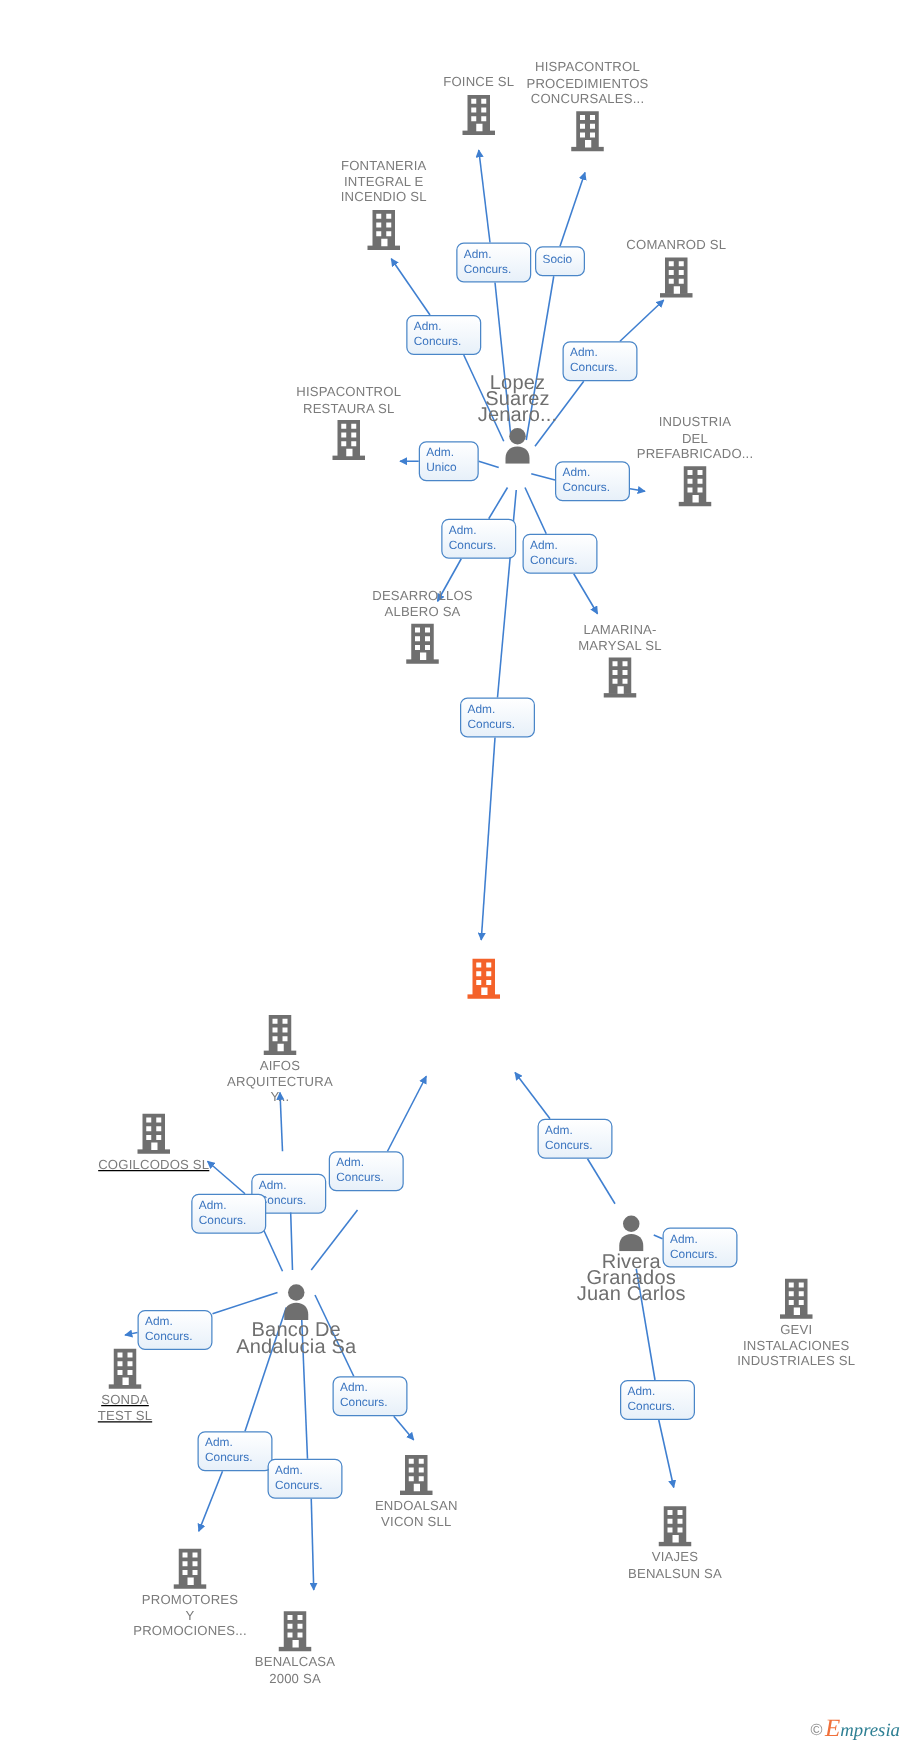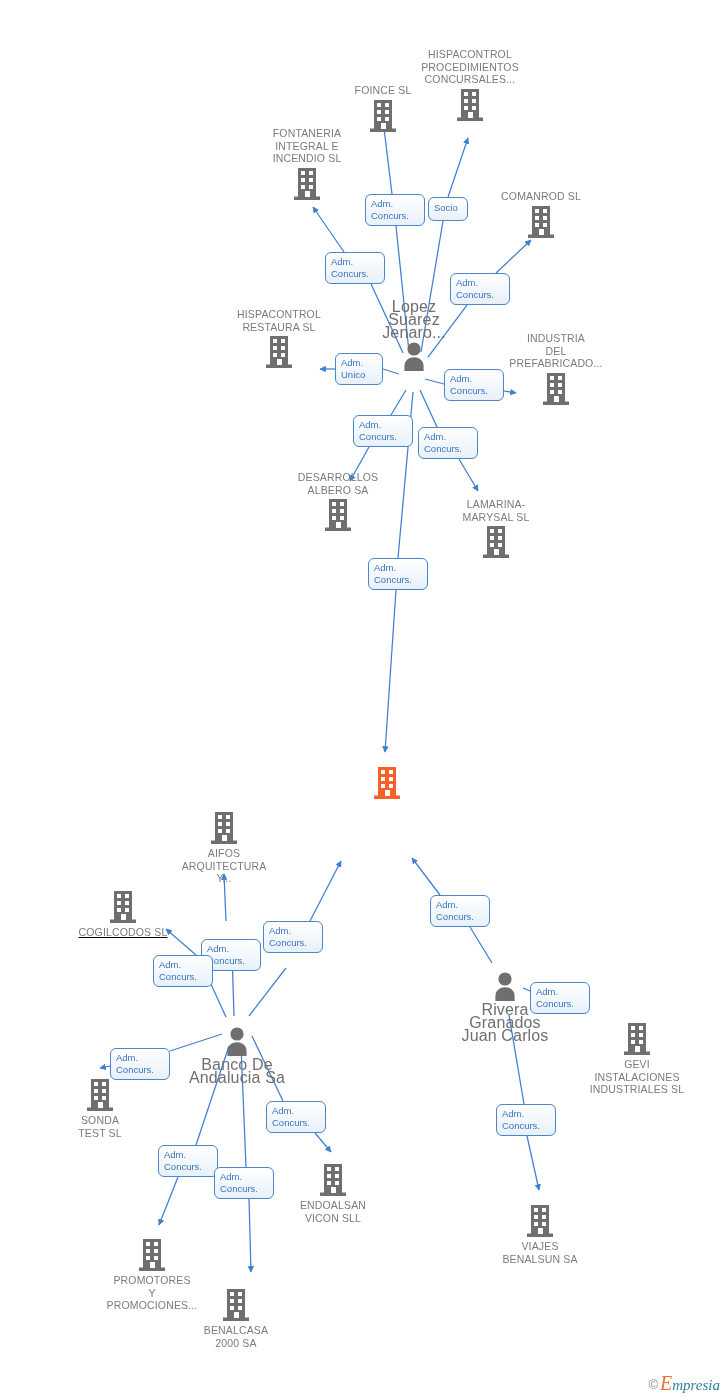--- a/index.html
+++ b/index.html
@@ -161,21 +161,21 @@
 
       <path d="M 229 1046 L 196 1145"></path>
       <path d="M 178 1177 L 159 1225" marker-end="url(#arrow)"></path>
 
       <path d="M 241 1046 L 246 1167"></path>
       <path d="M 249 1199 L 251 1272" marker-end="url(#arrow)"></path>
     </g>
   </svg>
 
   <div id="layer-nodes">
-      <div class="node company label-above" style="left: 383px; top: 84px;">
+      <div class="node company label-above" style="left: 383px; top: 60px;">
         <span class="caption">FOINCE SL</span>
         <span class="glyph"><svg width="28" height="34" viewBox="0 0 28 34" aria-hidden="true">
             <g fill="#6f6f6f">
               <rect x="5" y="1" width="18" height="29"></rect>
               <rect x="1" y="29.5" width="26" height="3.5"></rect>
             </g>
             <g fill="#ffffff">
               <rect x="8" y="4" width="4" height="4"></rect>
               <rect x="16" y="4" width="4" height="4"></rect>
               <rect x="8" y="11" width="4" height="4"></rect>
@@ -390,21 +390,21 @@
       <div class="node person" style="left: 237px; top: 1026px;">
         <span class="glyph"><svg width="28" height="30" viewBox="0 0 28 30" aria-hidden="true">
             <g fill="#6f6f6f">
               <circle cx="14" cy="8" r="6.6"></circle>
               <path d="M14 16.2c-6.1 0-9.6 4-9.6 9.2v4.6h19.2v-4.6c0-5.2-3.5-9.2-9.6-9.2z"></path>
             </g>
           </svg></span>
         <span class="caption">Banco De
 Andalucia Sa</span>
       </div>
-      <div class="node company" style="left: 100px; top: 1078px;">
+      <div class="node company" style="left: 100px; top: 1078px; text-decoration: underline;">
         <span class="glyph"><svg width="28" height="34" viewBox="0 0 28 34" aria-hidden="true">
             <g fill="#6f6f6f">
               <rect x="5" y="1" width="18" height="29"></rect>
               <rect x="1" y="29.5" width="26" height="3.5"></rect>
             </g>
             <g fill="#ffffff">
               <rect x="8" y="4" width="4" height="4"></rect>
               <rect x="16" y="4" width="4" height="4"></rect>
               <rect x="8" y="11" width="4" height="4"></rect>
               <rect x="16" y="11" width="4" height="4"></rect>

